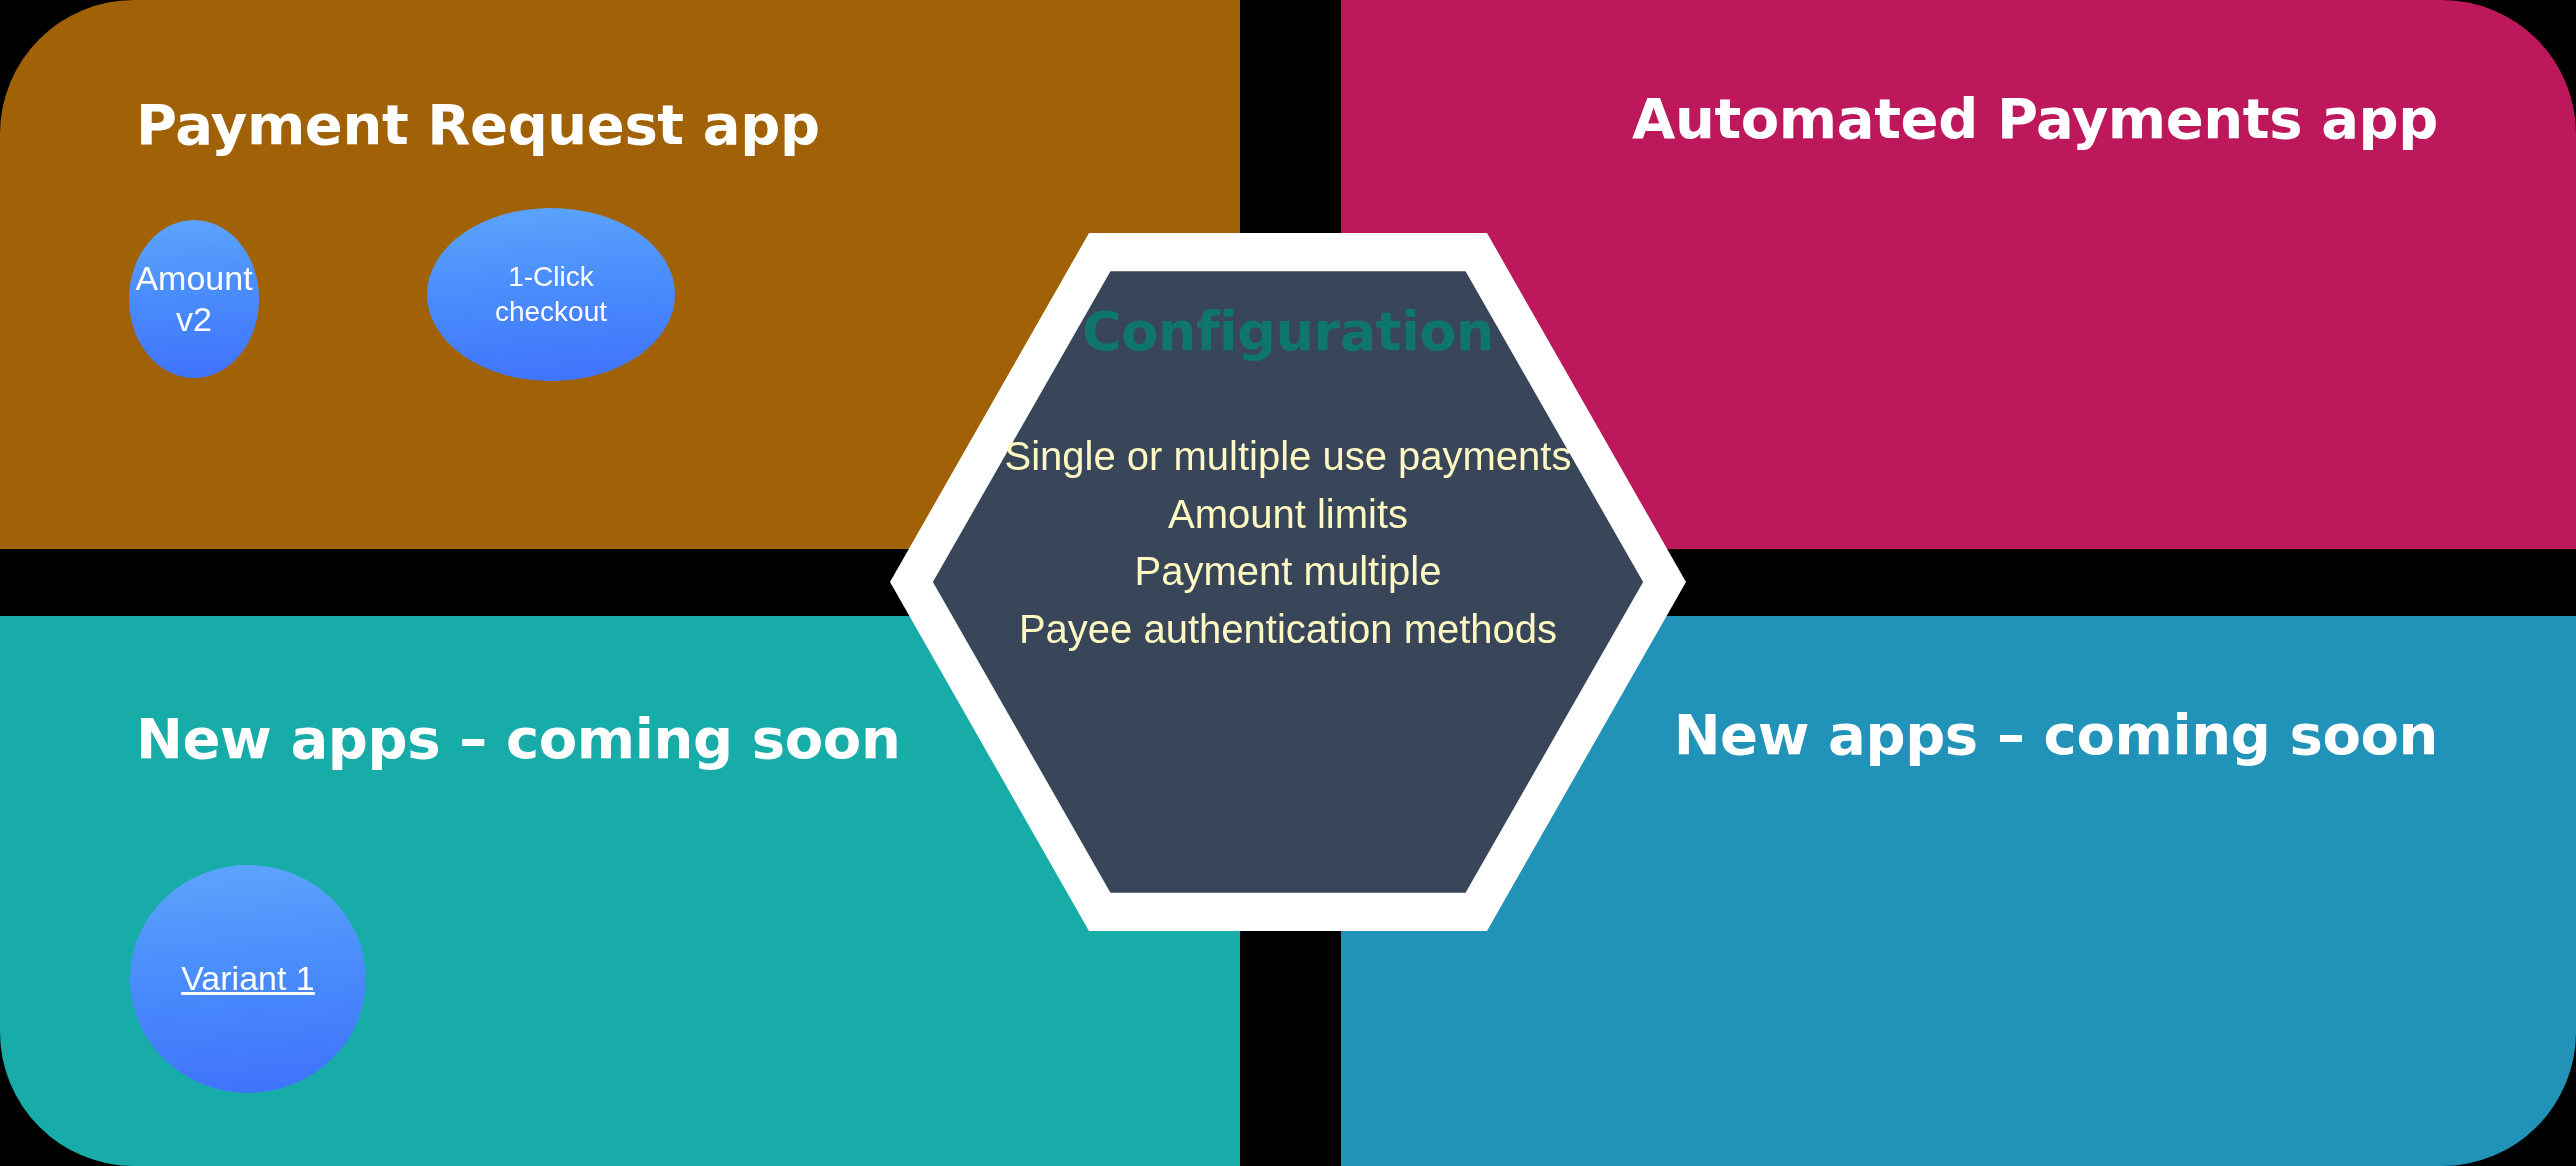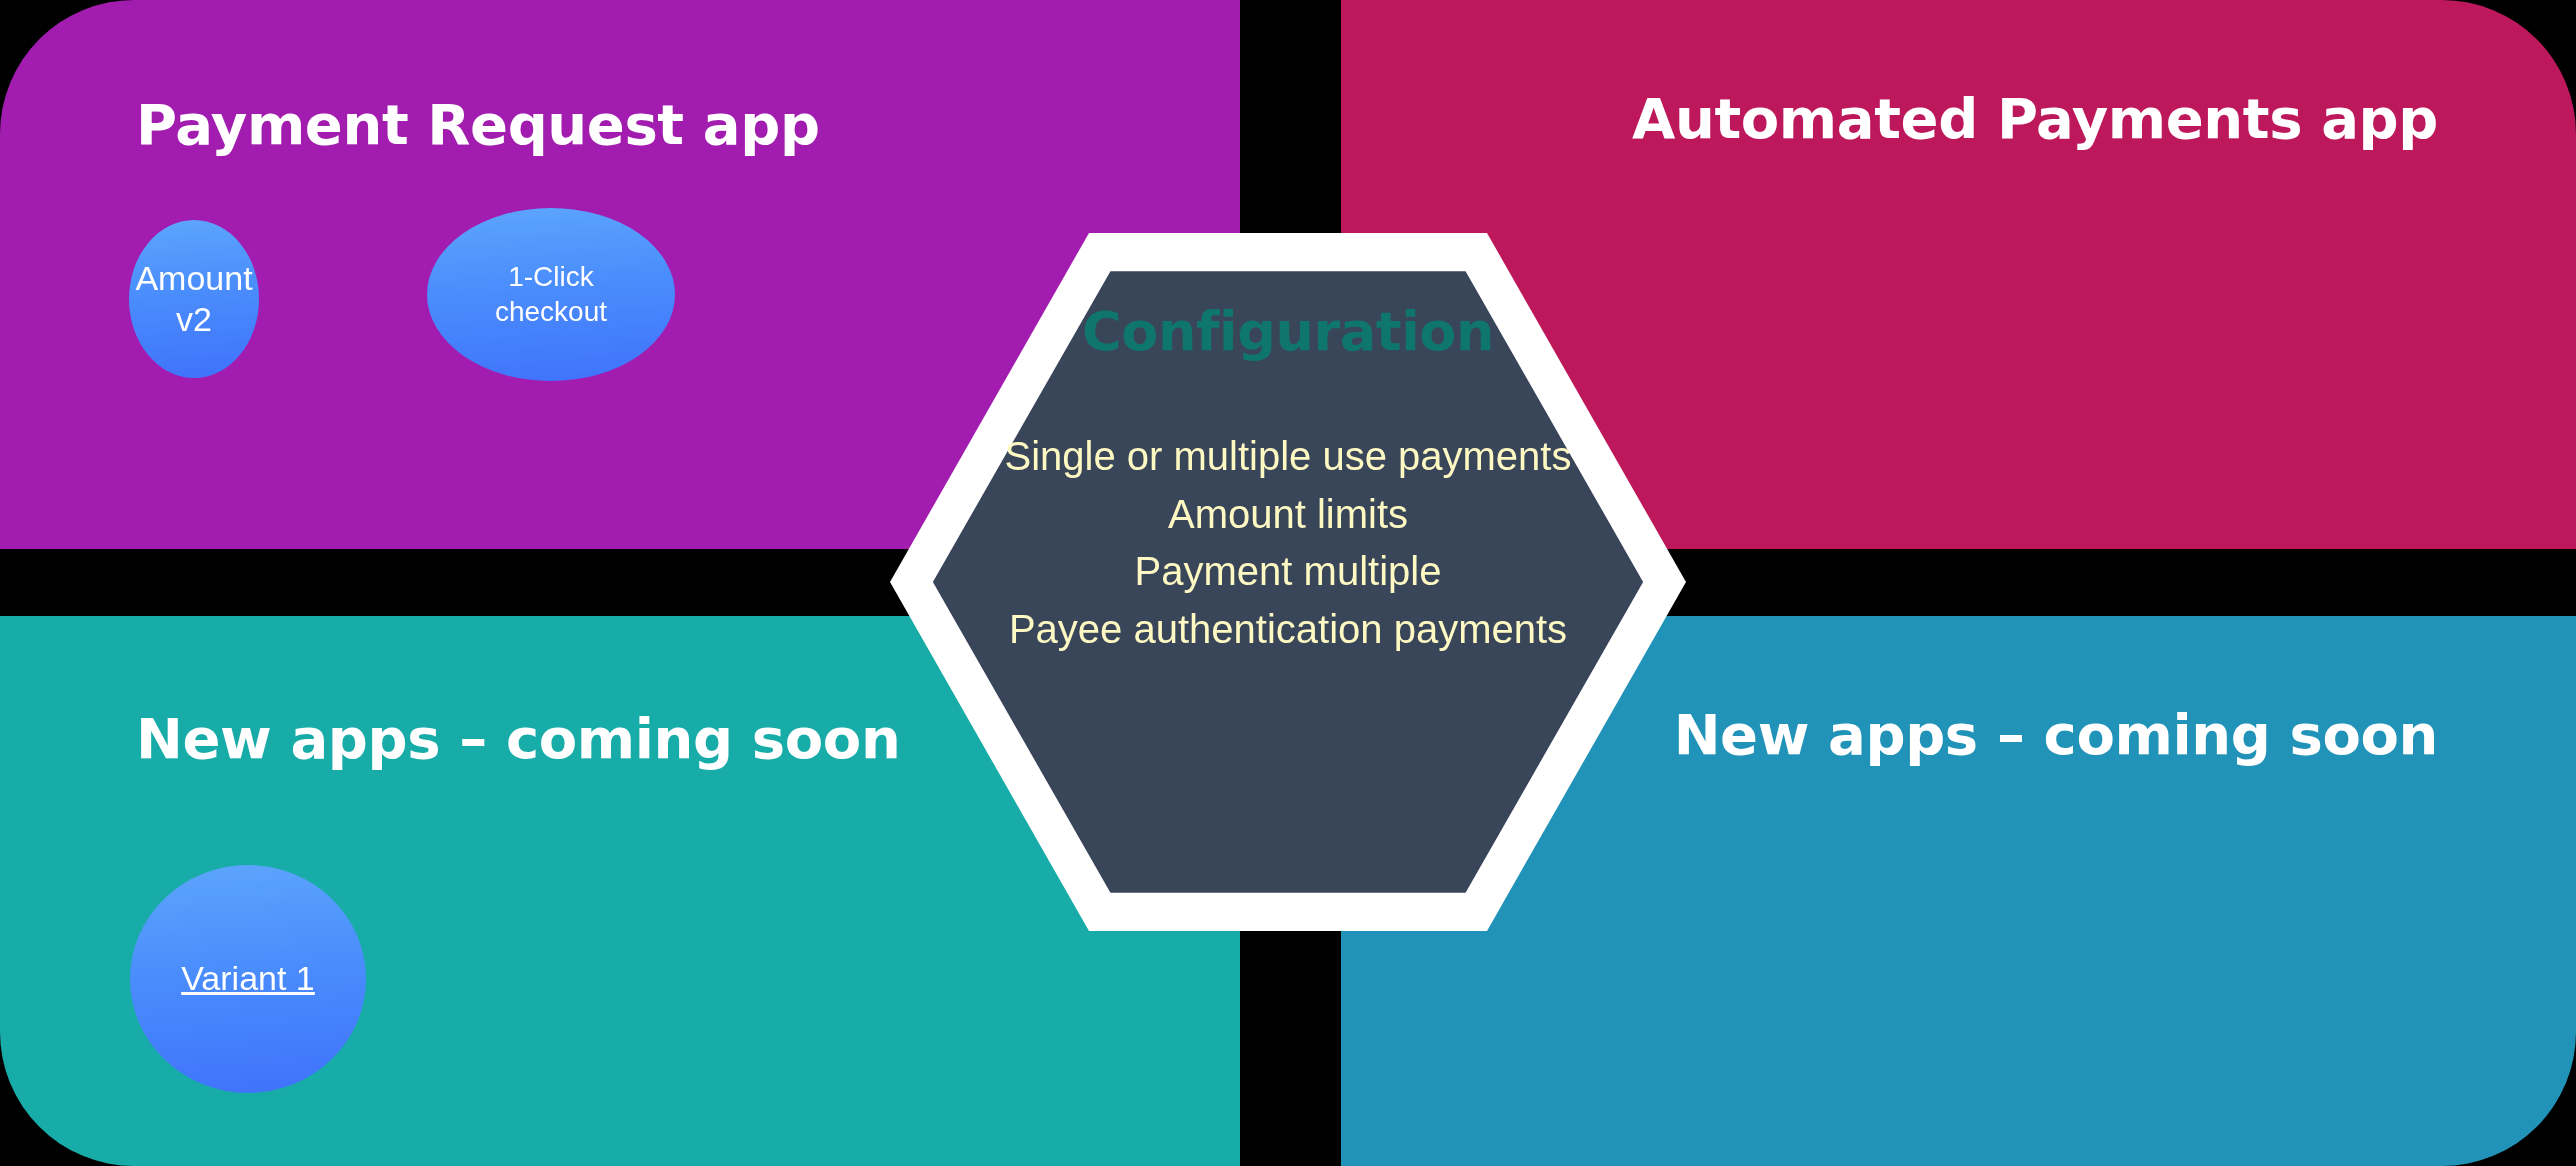--- a/index.html
+++ b/index.html
@@ -4,21 +4,21 @@
 <style>
   html,body{margin:0;padding:0;background:#000;}
   body{width:2576px;height:1166px;position:relative;overflow:hidden;
        font-family:"Liberation Sans",sans-serif;}
 
   .canvas{position:absolute;inset:0;width:2576px;height:1166px;background:#000000;}
 
   
   .quad{position:absolute;overflow:hidden;}
   #quad-tl{left:0;top:0;width:1240px;height:549px;
-           background:#a21caf;border-radius:134px 0 0 0;}
+           background:#a16207;border-radius:134px 0 0 0;}
   #quad-tr{left:1341px;top:0;width:1235px;height:549px;
            background:#be185d;border-radius:0 134px 0 0;}
   #quad-bl{left:0;top:616px;width:1240px;height:550px;
            background:#18ACA8;border-radius:0 0 0 134px;}
   #quad-br{left:1341px;top:616px;width:1235px;height:550px;
            background:#2293B8;border-radius:0 0 134px 0;}
 
   .quad-title{position:absolute;color:#FFFFFF;font-weight:700;
               font-size:56px;letter-spacing:-0.4px;white-space:nowrap;
               font-family:"DejaVu Sans","Liberation Sans",sans-serif;}
@@ -98,18 +98,18 @@
       <polygon points="288,50 752,50 984,456 752,862 288,862 56,456" fill="#394559"></polygon>
     </svg>
   </div>
 
   <div id="hex-content">
     <div id="hex-title">Configuration</div>
     <div id="hex-lines">
       <div>Single or multiple use payments</div>
       <div>Amount limits</div>
       <div>Payment multiple</div>
-      <div>Payee authentication payments</div>
+      <div>Payee authentication methods</div>
     </div>
   </div>
 
 </div>
 
 
 </body></html>

